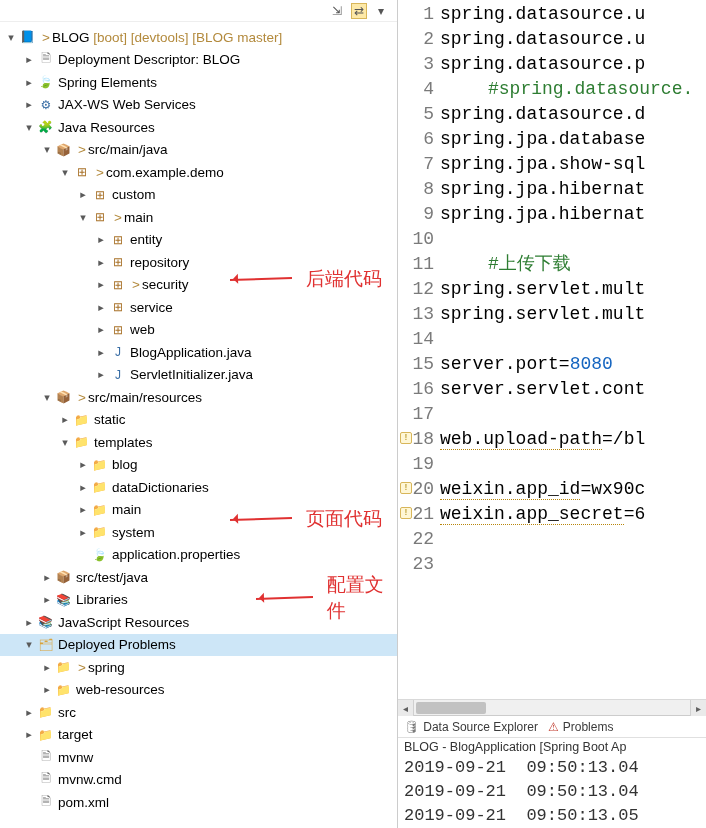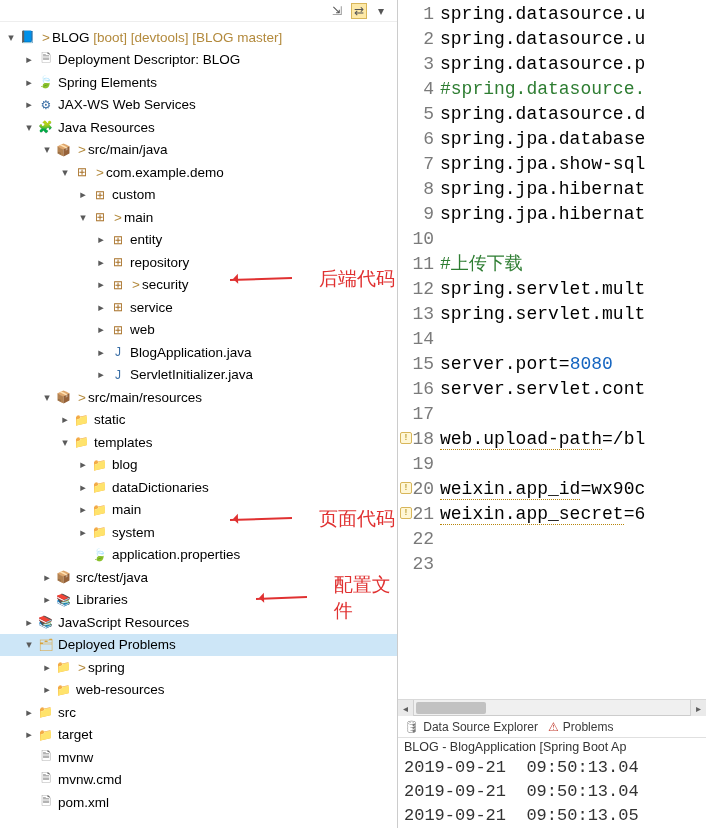--- a/index.html
+++ b/index.html
@@ -97,21 +97,21 @@
   .i-db      { color:#7a7a7a; }
   
   .annot {
     position: absolute;
     font-family: Liberation Sans, sans-serif;
     font-size: 19px;
     color: #e03131;
     pointer-events: none;
     display: flex;
     align-items: center;
-    gap: 21px;
+    gap: 8px;
   }
   .arrow {
     width: 68px; height: 14px;
     display: inline-block;
     position: relative;
   }
   .arrow::after {
     content: "";
     position: absolute;
     left: 0; right: 6px; top: 50%;
@@ -157,21 +157,21 @@
     font-size: 9px; line-height: 10px;
     color: #a78100;
     text-align: center;
   }
   .code {
     flex: 1;
     padding-top: 2px;
     overflow: hidden;
   }
   .code .cl { height: 25px; white-space: pre; }
-  .c-green { color: #2e7d32; }
+  .c-green { color: #2e7d32; margin-left: 48px; }
   .c-blue  { color: #1565c0; }
   .c-black { color: #000; }
   .warn-underline {
     border-bottom: 1px dotted #b8860b;
     text-align: center;
   }
   .scrollbar-h {
     height: 16px;
     background: #f0f0f0;
     border-top: 1px solid #d9d9d9;

